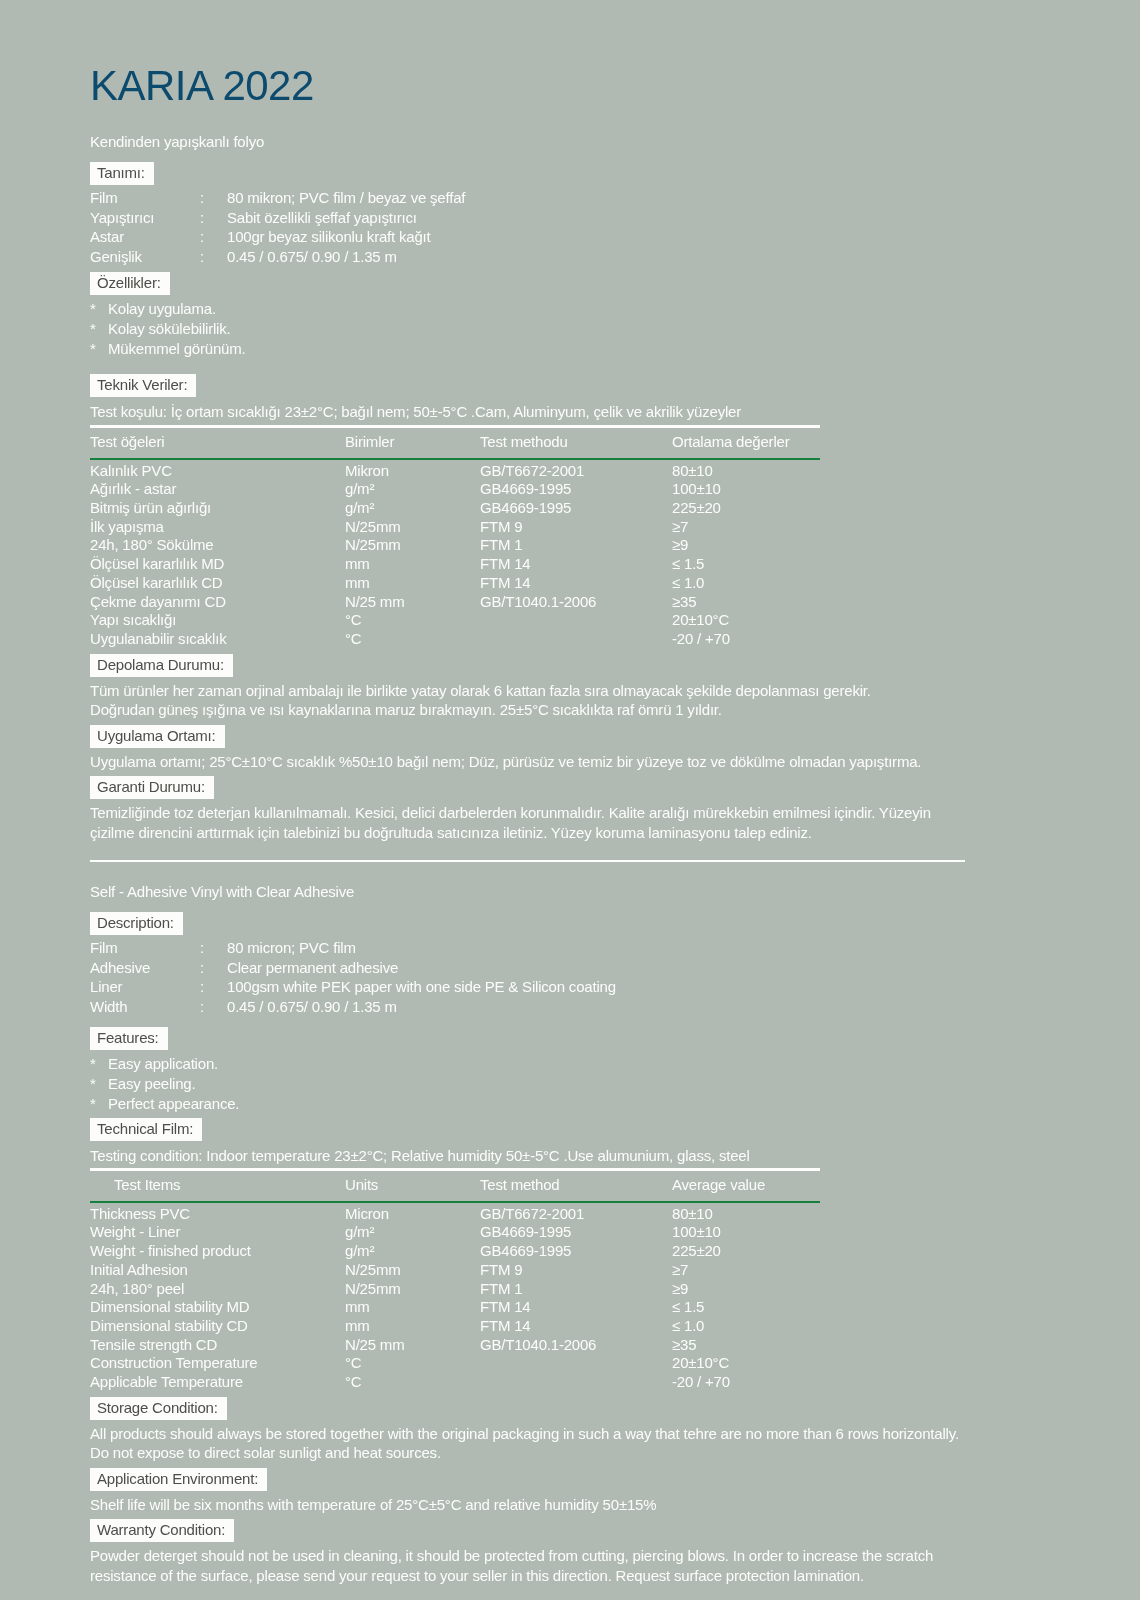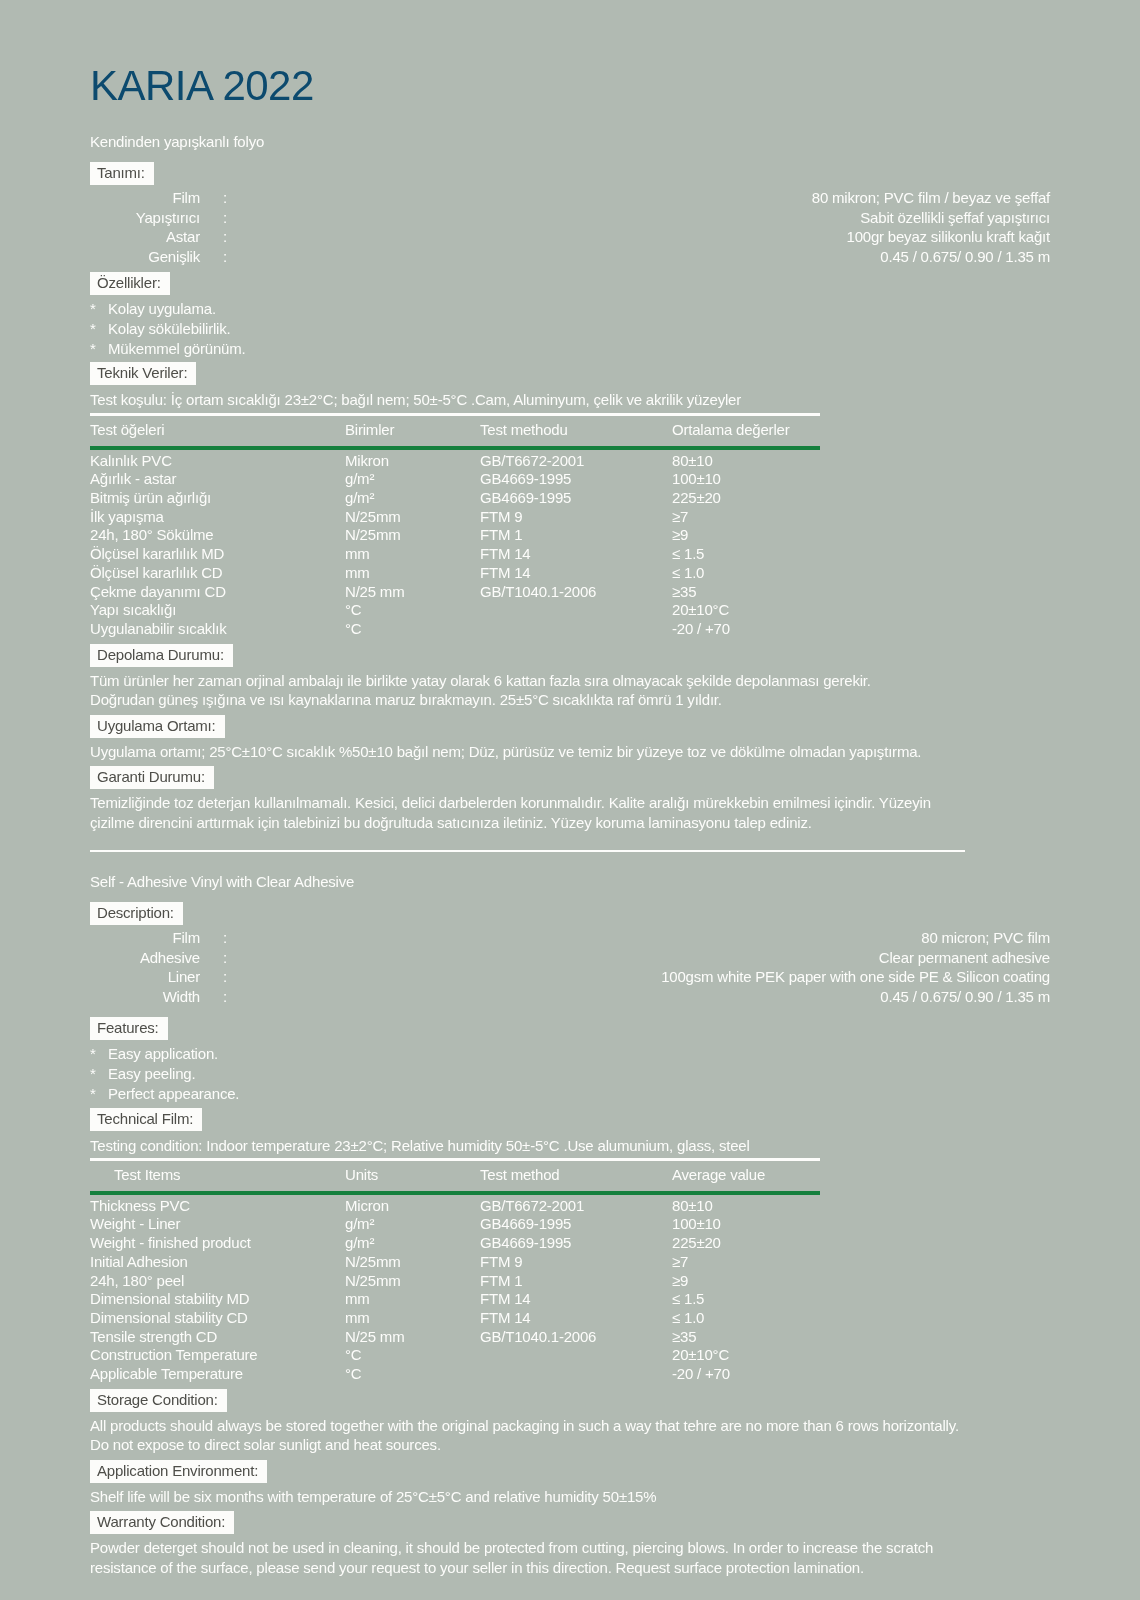--- a/index.html
+++ b/index.html
@@ -23,32 +23,32 @@
   .chip-row { margin-top: 11px; }
   .chip {
     display: inline-block;
     background: #fcfcfa; color: #4e4e49;
     padding: 2px 9px 3px 7px;
     line-height: 18px;
     letter-spacing: -0.2px;
     text-align: right;
   }
 
-  .def-list { margin-top: 3px; text-align: right; }
+  .def-list { margin-top: 3px; }
   .def-row { display: grid; grid-template-columns: 110px 27px 1fr; line-height: 19.5px; }
 
   .feature-list { margin-top: 4px; }
   .feature-row { line-height: 19.8px; }
   .bullet { display: inline-block; width: 18px; }
 
   .condition-line { margin-top: 5px; line-height: 19.5px; }
 
   .table { margin-top: 3px; width: 730px; border-top: 3px solid #fdfdfb; }
   .t-row { display: grid; grid-template-columns: 255px 135px 192px 1fr; line-height: 18.7px; }
-  .t-head { padding: 5px 0 6px 0; border-bottom: 4px solid #15803d; }
+  .t-head { padding: 5px 0 6px 0; border-bottom: 2px solid #15803d; }
   .t-body { padding-top: 2px; }
   .t-cell { overflow: hidden; white-space: nowrap; }
   .table-en .t-head .t-cell:first-child { padding-left: 24px; }
 
   .para { margin-top: 4px; max-width: 950px; }
   .para-line { line-height: 19.5px; white-space: nowrap; }
 
   .divider {
     margin-top: 18px; width: 875px; height: 0;
     border-top: 2px solid #fdfdfb;
@@ -100,21 +100,21 @@
       <span class="bullet">*</span><span>Kolay uygulama.</span>
     </div>
       <div class="feature-row">
       <span class="bullet">*</span><span>Kolay sökülebilirlik.</span>
     </div>
       <div class="feature-row">
       <span class="bullet">*</span><span>Mükemmel görünüm.</span>
     </div>
     </div>
 
-  <div class="chip-row" style="margin-top:4px">
+  <div class="chip-row" style="margin-top:16px">
     <span class="chip">Teknik Veriler:</span>
   </div>
   <div class="condition-line">Test koşulu: İç ortam sıcaklığı 23±2°C; bağıl nem; 50±-5°C .Cam, Aluminyum, çelik ve akrilik yüzeyler</div>
 
   <div class="table table-tr">
     <div class="t-row t-head">
 
     <span class="t-cell">Test öğeleri</span>
         <span class="t-cell">Birimler</span>
         <span class="t-cell">Test methodu</span>

